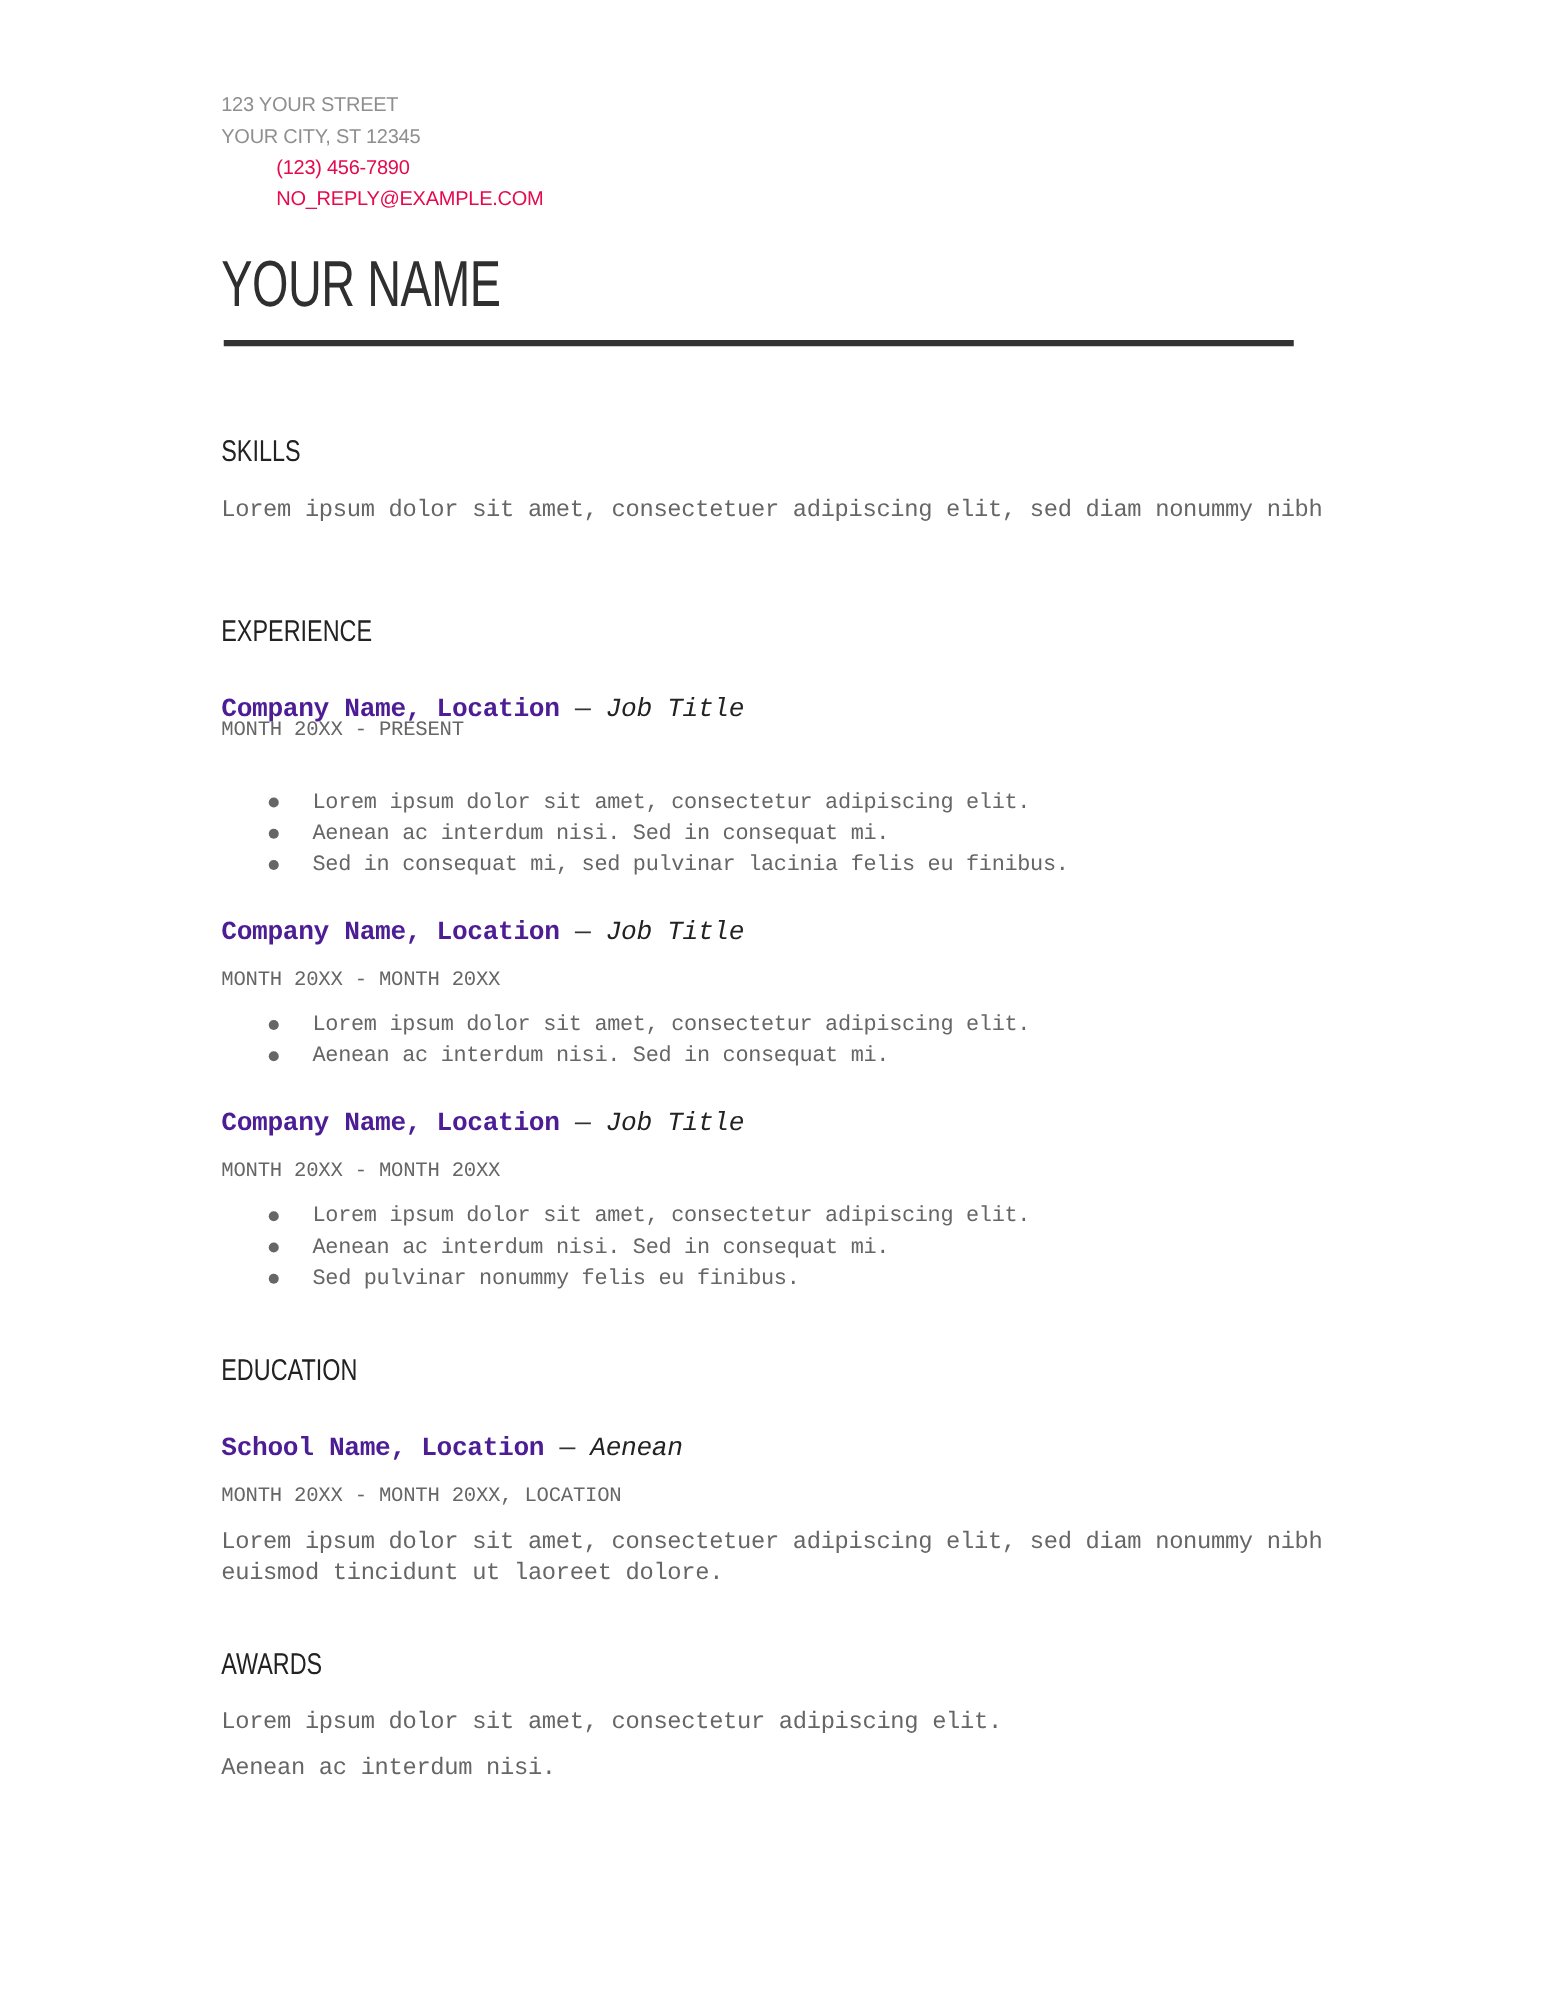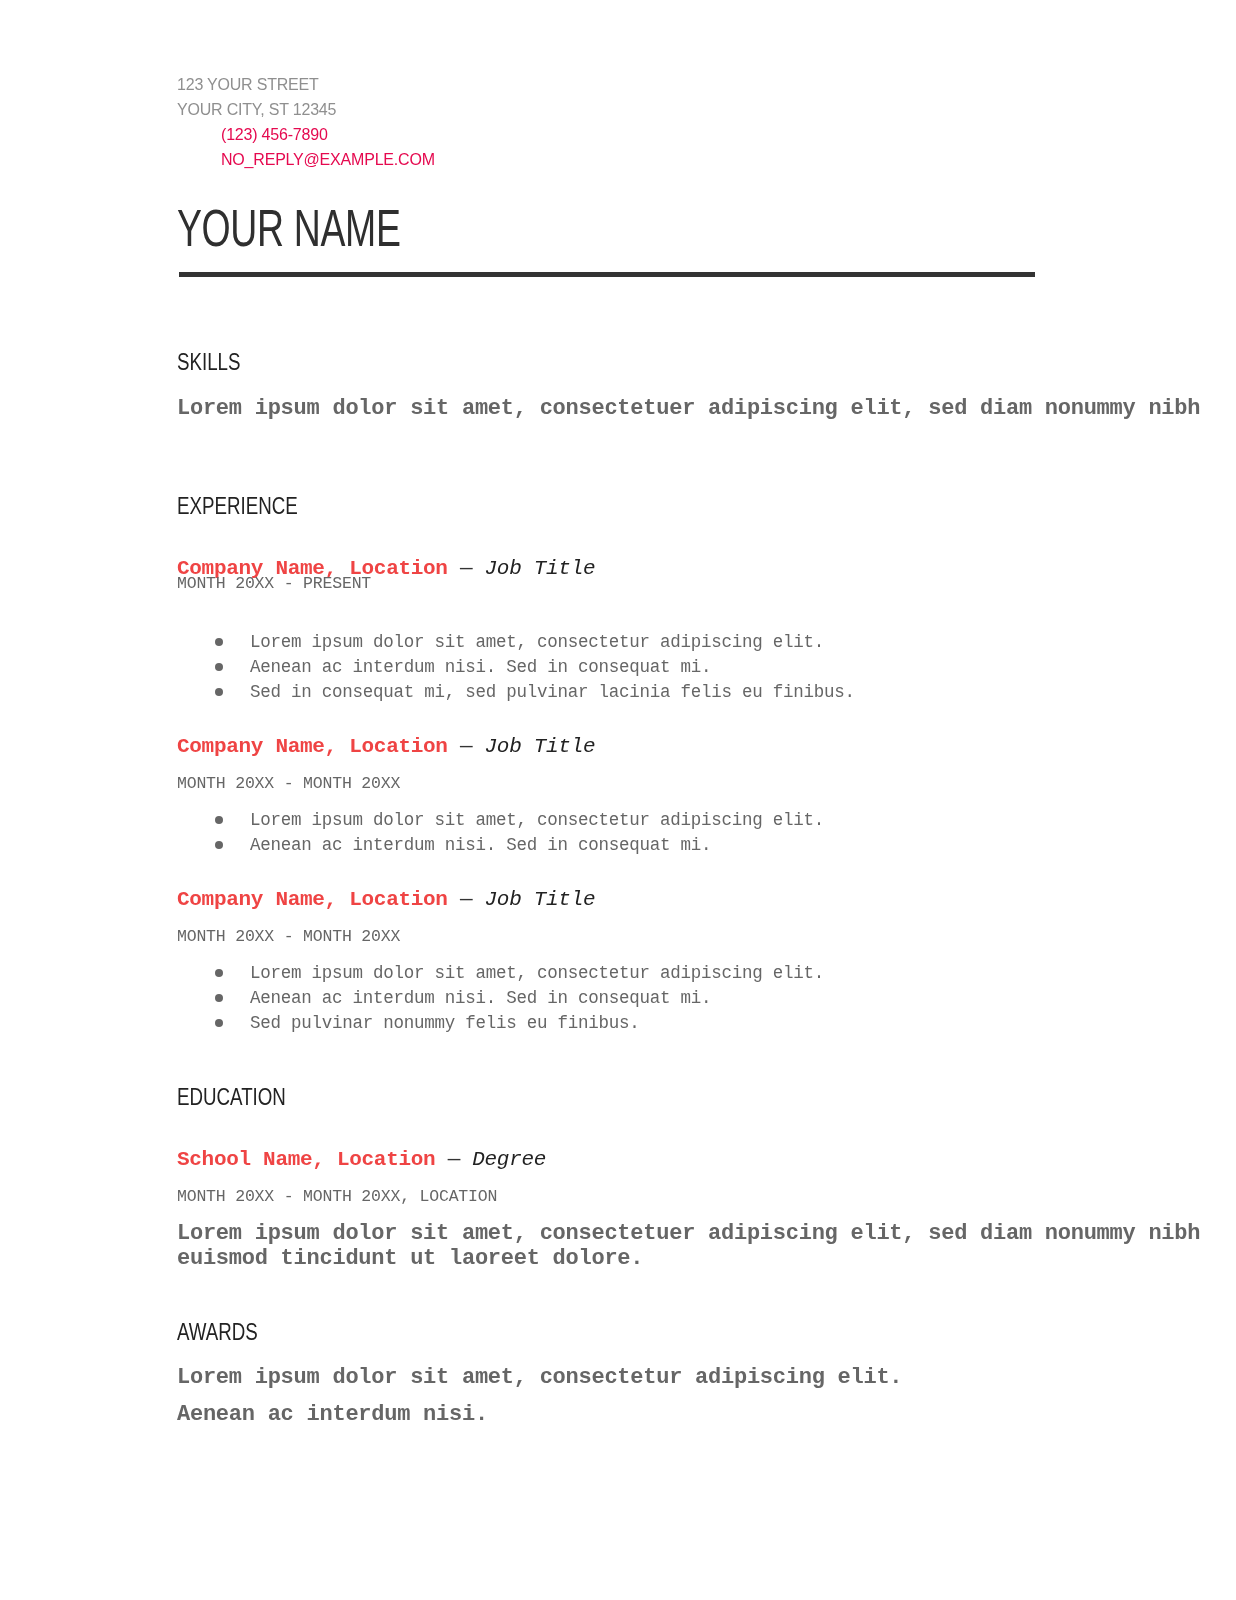--- a/index.html
+++ b/index.html
@@ -5,23 +5,23 @@
     html, body { margin: 0; padding: 0; background: #ffffff; }
     body { width: 1236px; height: 1600px; position: relative; overflow: hidden; }
     .page { position: absolute; left: 177px; top: 0; width: 860px; }
     .contact { position: absolute; left: 0; top: 72px; font-family: "Liberation Sans", sans-serif; font-size: 16px; line-height: 25px; letter-spacing: -0.2px; }
     .contact .gray { color: #8f8f8f; }
     .contact .pink { color: #e5094f; margin-left: 44px; }
     .name { position: absolute; left: 0; top: 198px; font-family: "Liberation Sans Narrow", "Liberation Sans", sans-serif; font-size: 52px; color: #2f2f2f; transform: scaleX(0.72); transform-origin: left top; letter-spacing: -0.5px; white-space: nowrap; }
     .rule { position: absolute; left: 2px; top: 272px; width: 856px; height: 5px; background: #333333; }
     .section-title { position: absolute; left: 0; font-family: "Liberation Sans", sans-serif; font-size: 24px; color: #222222; transform: scaleX(0.78); transform-origin: left top; white-space: nowrap; }
     .mono { font-family: "Liberation Mono", "DejaVu Sans Mono", monospace; }
-    .body-text { position: absolute; left: 0; font-size: 22px; line-height: 25px; color: #666666; white-space: nowrap; letter-spacing: -0.25px; font-weight: bold; }
+    .body-text { position: absolute; left: 0; font-size: 19px; line-height: 25px; color: #666666; white-space: nowrap; letter-spacing: -0.25px; }
     .entry-head { position: absolute; left: 0; font-size: 21px; white-space: nowrap; letter-spacing: -0.3px; }
-    .entry-head .org { color: #ef4444; font-weight: bold; }
+    .entry-head .org { color: #4c1d95; font-weight: bold; }
     .entry-head .dash { color: #333333; }
     .entry-head .role { color: #222222; font-style: italic; }
     .dates { position: absolute; left: 0; font-size: 16.5px; color: #666666; white-space: nowrap; letter-spacing: -0.2px; }
     .bullets { position: absolute; left: 0; list-style: none; margin: 0; padding: 0; }
     .bullets li { position: relative; height: 25px; line-height: 25px; font-size: 17.5px; color: #666666; white-space: nowrap; letter-spacing: -0.25px; padding-left: 73px; }
     .bullets li .dot { position: absolute; left: 38px; top: 8px; width: 8px; height: 8px; border-radius: 50%; background: #666666; }
   </style>
 </head>
 <body>
 
@@ -68,21 +68,21 @@
   </div>
   <div class="dates mono" style="top:927px;">MONTH 20XX - MONTH 20XX</div>
   <ul class="bullets mono" style="top:961px;">
     <li><span class="dot"></span><span>Lorem ipsum dolor sit amet, consectetur adipiscing elit.</span></li>
     <li><span class="dot"></span><span>Aenean ac interdum nisi. Sed in consequat mi.</span></li>
     <li><span class="dot"></span><span>Sed pulvinar nonummy felis eu finibus.</span></li>
   </ul>
 
   <div class="section-title" style="top:1083px;">EDUCATION</div>
   <div class="entry-head mono" style="top:1148px;">
-    <span class="org">School Name, Location</span><span class="dash"> — </span><span class="role">Degree</span>
+    <span class="org">School Name, Location</span><span class="dash"> — </span><span class="role">Aenean</span>
   </div>
   <div class="dates mono" style="top:1187px;">MONTH 20XX - MONTH 20XX, LOCATION</div>
   <div class="body-text mono" style="top:1221px;">
     <div>Lorem ipsum dolor sit amet, consectetuer adipiscing elit, sed diam nonummy nibh</div>
     <div>euismod tincidunt ut laoreet dolore.</div>
   </div>
 
   <div class="section-title" style="top:1318px;">AWARDS</div>
   <div class="body-text mono" style="top:1365px;">Lorem ipsum dolor sit amet, consectetur adipiscing elit.</div>
   <div class="body-text mono" style="top:1402px;">Aenean ac interdum nisi.</div>

